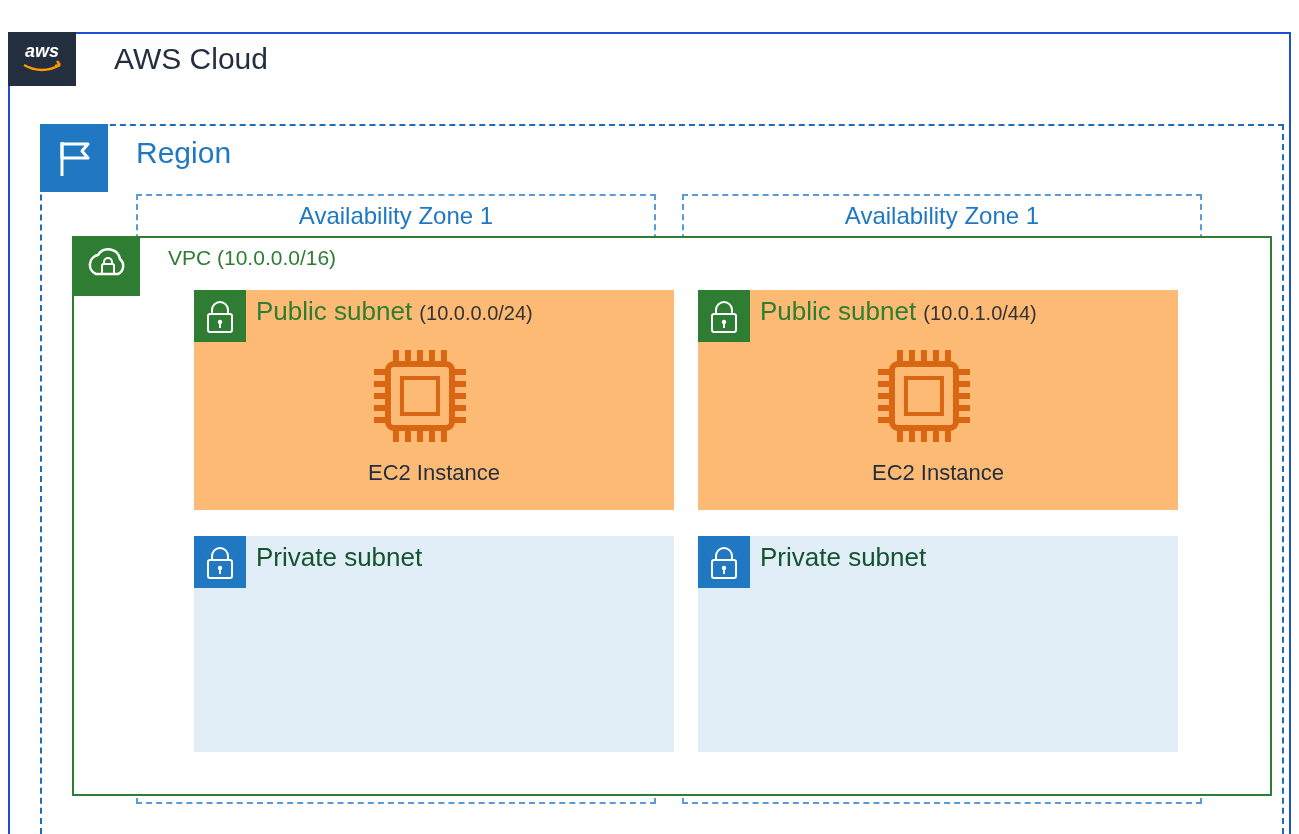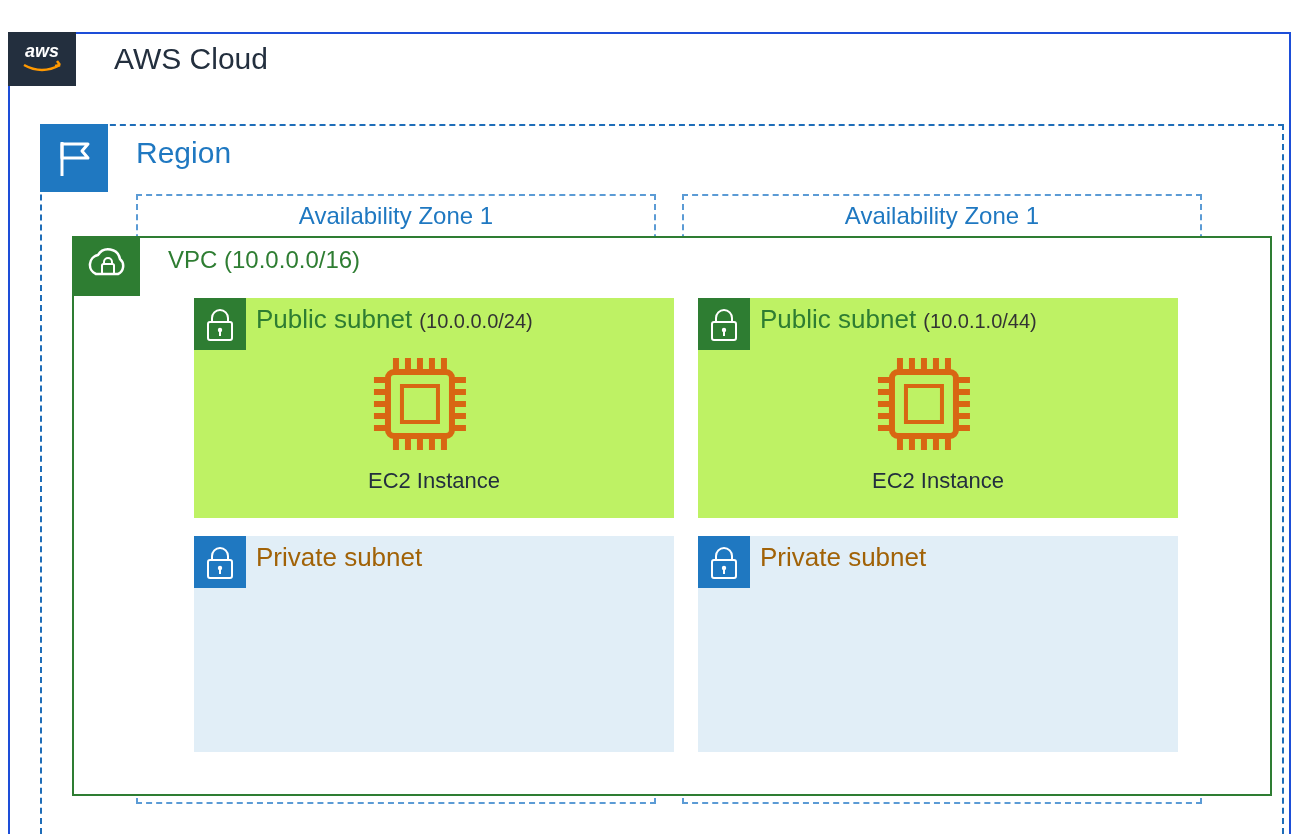--- a/index.html
+++ b/index.html
@@ -66,45 +66,45 @@
     background: #fff;
   }
   .vpc-badge {
     position: absolute; left: -2px; top: -2px;
     width: 68px; height: 60px;
     background: #2e7d32;
     display:flex; align-items:center; justify-content:center;
   }
   .vpc-title {
     position: absolute; left: 94px; top: 8px;
-    font-size: 24px; color: #2e7d32;
+    font-size: 21px; color: #2e7d32;
   }
 
   .subnet {
     position: absolute; width: 480px;
   }
-  .public { top: 60px; height: 220px; background: #bef264; }
+  .public { top: 52px; height: 220px; background: #fdba74; }
   .private { top: 298px; height: 216px; background: #e1eef7; }
   .colA { left: 120px; }
   .colB { left: 624px; }
 
   .subnet-badge {
     position: absolute; left: 0; top: 0;
     width: 52px; height: 52px;
     display:flex; align-items:center; justify-content:center;
   }
   .public .subnet-badge { background: #2e7d32; }
   .private .subnet-badge { background: #1f78c1; }
 
   .subnet-title {
     position: absolute; left: 62px; top: 6px;
     font-size: 26px;
   }
   .public .subnet-title { color: #2e7d32; }
-  .private .subnet-title { color: #a16207; text-align: center; }
+  .private .subnet-title { color: #14532d; text-align: center; }
   .cidr { font-size: 20px; color: #333; }
 
   .ec2 {
     position: absolute; left: 50%; transform: translateX(-50%);
     top: 54px; text-align: left;
   }
   .ec2-label { font-size: 22px; color: #232f3e; margin-top: 8px; }
 </style>
 </head>
 <body>

